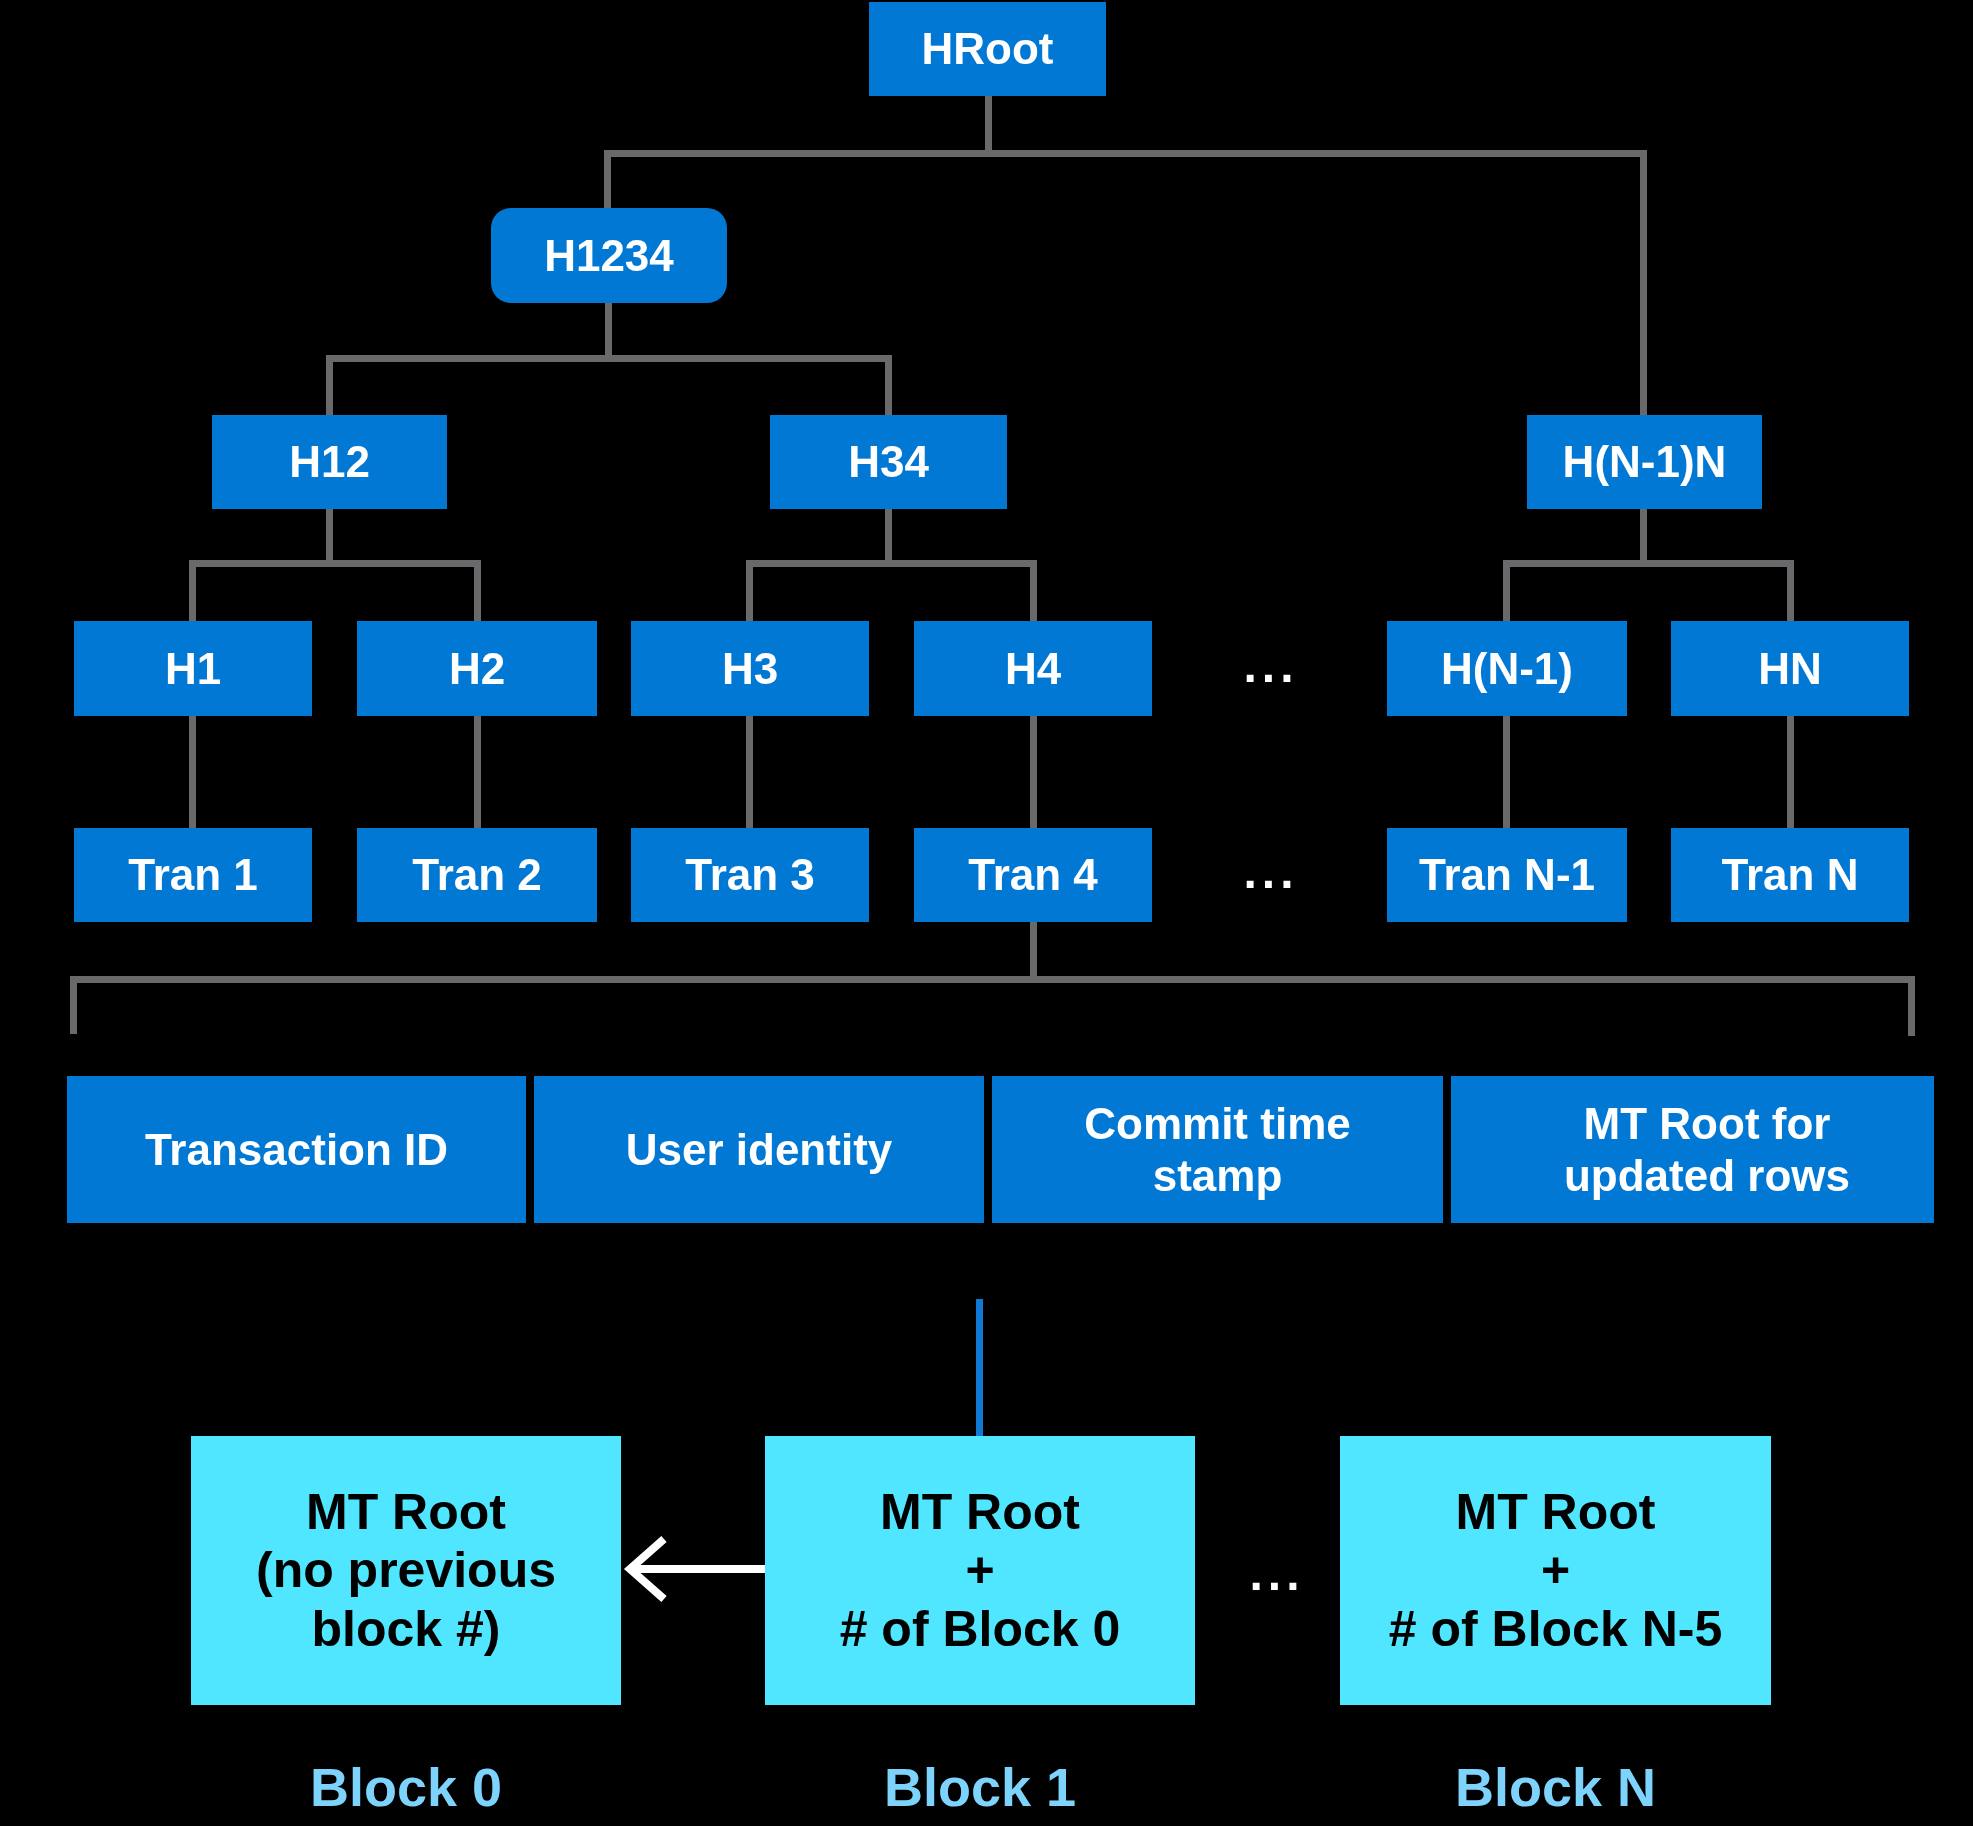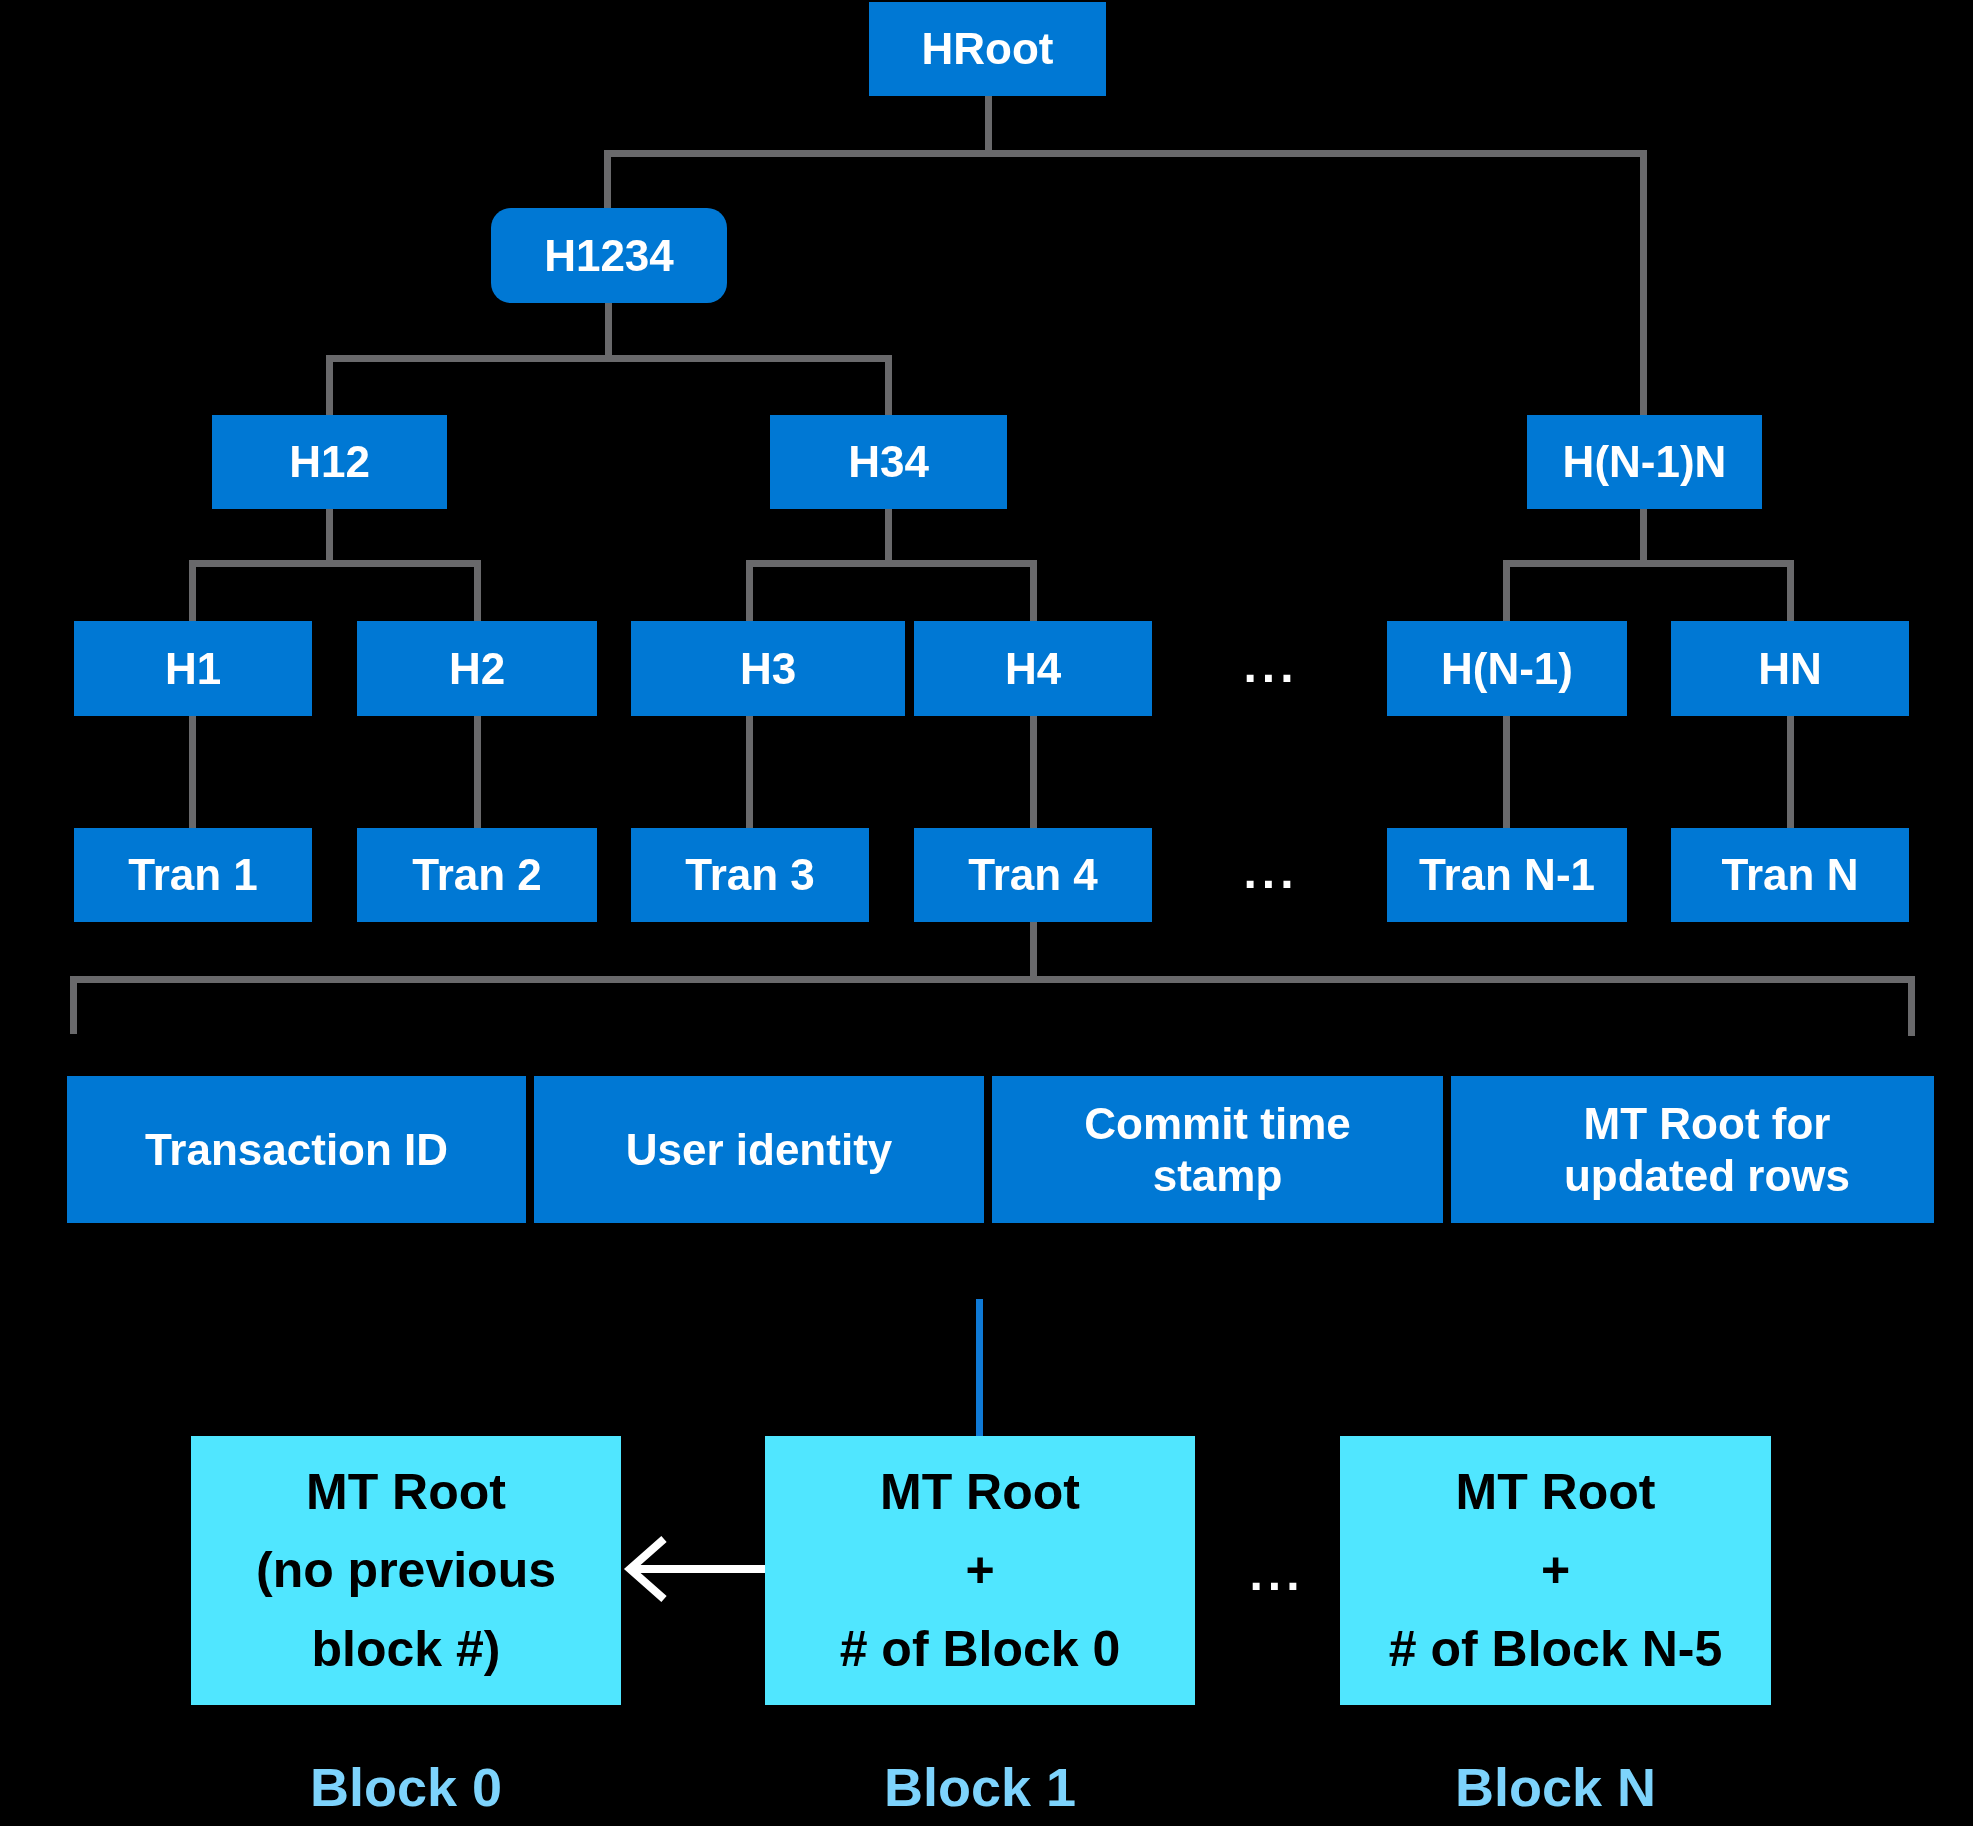--- a/index.html
+++ b/index.html
@@ -32,21 +32,20 @@
     text-align:center;
   }
   
   .block{
     position:absolute;top:1436px;height:269px;
     background:var(--block_cyan,#50e6ff);
     color:var(--block_text,#000000);
     display:flex;flex-direction:column;justify-content:center;
     font-size:50px;font-weight:bold;line-height:1.17;
     text-align:center;
-    gap:20px;
   }
   .blabel{
     position:absolute;top:1756px;
     color:#7dd3fc;font-size:54px;font-weight:bold;
     text-align:center;white-space:nowrap;
   }
   .dots{
     position:absolute;
     color:#ffffff;font-size:48px;font-weight:bold;letter-spacing:5px;
     text-align:center;line-height:1;white-space:nowrap;
@@ -97,21 +96,21 @@
 
   <div class="node" style="left:869px;top:2px;width:237px;height:94px;">HRoot</div>
   <div class="node" style="left:491px;top:208px;width:236px;height:95px;border-radius:20px;">H1234</div>
 
   <div class="node" style="left:212px;top:415px;width:235px;height:94px;">H12</div>
   <div class="node" style="left:770px;top:415px;width:237px;height:94px;">H34</div>
   <div class="node" style="left:1527px;top:415px;width:235px;height:94px;">H(N-1)N</div>
 
   <div class="node" style="left:74px;top:621px;width:238px;height:95px;">H1</div>
   <div class="node" style="left:357px;top:621px;width:240px;height:95px;">H2</div>
-  <div class="node" style="left:631px;top:621px;width:274px;height:95px;">H3</div>
+  <div class="node" style="left:631px;top:621px;width:238px;height:95px;">H3</div>
   <div class="node" style="left:914px;top:621px;width:238px;height:95px;">H4</div>
   <div class="node" style="left:1387px;top:621px;width:240px;height:95px;">H(N-1)</div>
   <div class="node" style="left:1671px;top:621px;width:238px;height:95px;">HN</div>
 
   <div class="node" style="left:74px;top:828px;width:238px;height:94px;">Tran 1</div>
   <div class="node" style="left:357px;top:828px;width:240px;height:94px;">Tran 2</div>
   <div class="node" style="left:631px;top:828px;width:238px;height:94px;">Tran 3</div>
   <div class="node" style="left:914px;top:828px;width:238px;height:94px;">Tran 4</div>
   <div class="node" style="left:1387px;top:828px;width:240px;height:94px;">Tran N-1</div>
   <div class="node" style="left:1671px;top:828px;width:238px;height:94px;">Tran N</div>

